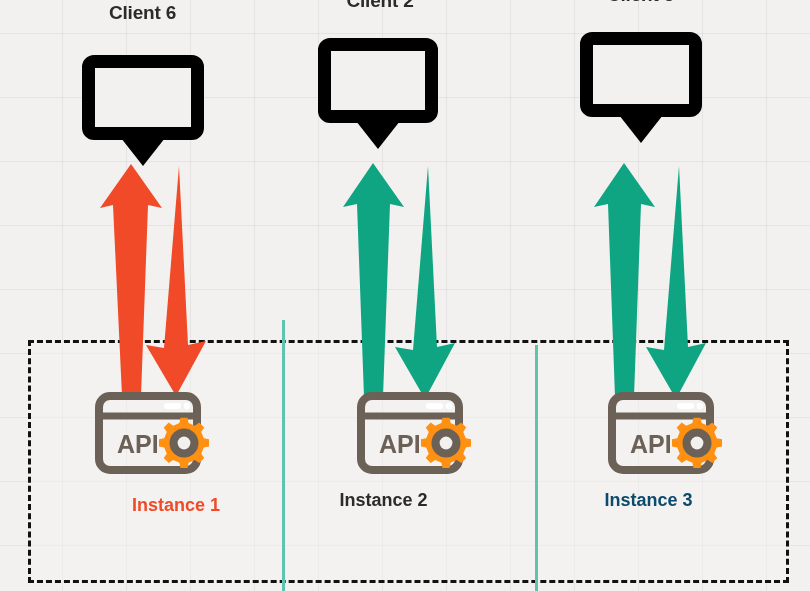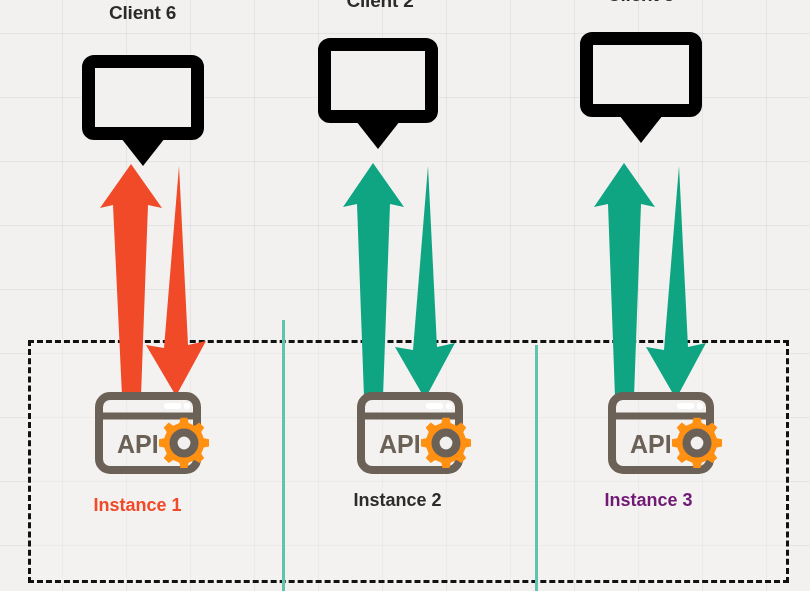--- a/index.html
+++ b/index.html
@@ -196,17 +196,17 @@
           L -5.6,27.6 L -13.2,24.5 L -18.6,28.2 L -24.7,22.1
           L -21,16.7 L -24.1,9.1 L -30.5,7.8 L -30.5,-0.8
           L -24.1,-2.1 L -21,-9.7 L -24.7,-15.1 L -18.6,-21.2
           L -13.2,-17.5 L -5.6,-20.6 Z" transform="scale(0.82)"></path>
         <circle cx="0" cy="3" r="14.5" fill="#6B6157"></circle>
         <circle cx="0" cy="3" r="6.4" fill="#F2F1EF"></circle>
       </g>
     </svg>
   </div>
 
-  <div class="inst-label" style="left:55px;top:495px;width:165px;color:#F04A28;">Instance 1</div>
-  <div class="inst-label" style="left:315px;top:490px;width:165px;color:#2B2B2B;">Instance 2</div>
-  <div class="inst-label" style="left:566px;top:490px;width:165px;color:#701a75;">Instance 3</div>
+  <div class="inst-label" style="left:55px;top:495px;width:165px;color:#F04A28;text-align:right;">Instance 1</div>
+  <div class="inst-label" style="left:301px;top:490px;width:165px;color:#2B2B2B;">Instance 2</div>
+  <div class="inst-label" style="left:566px;top:490px;width:165px;color:#0c4a6e;">Instance 3</div>
 
 </div>
 
 </body></html>

